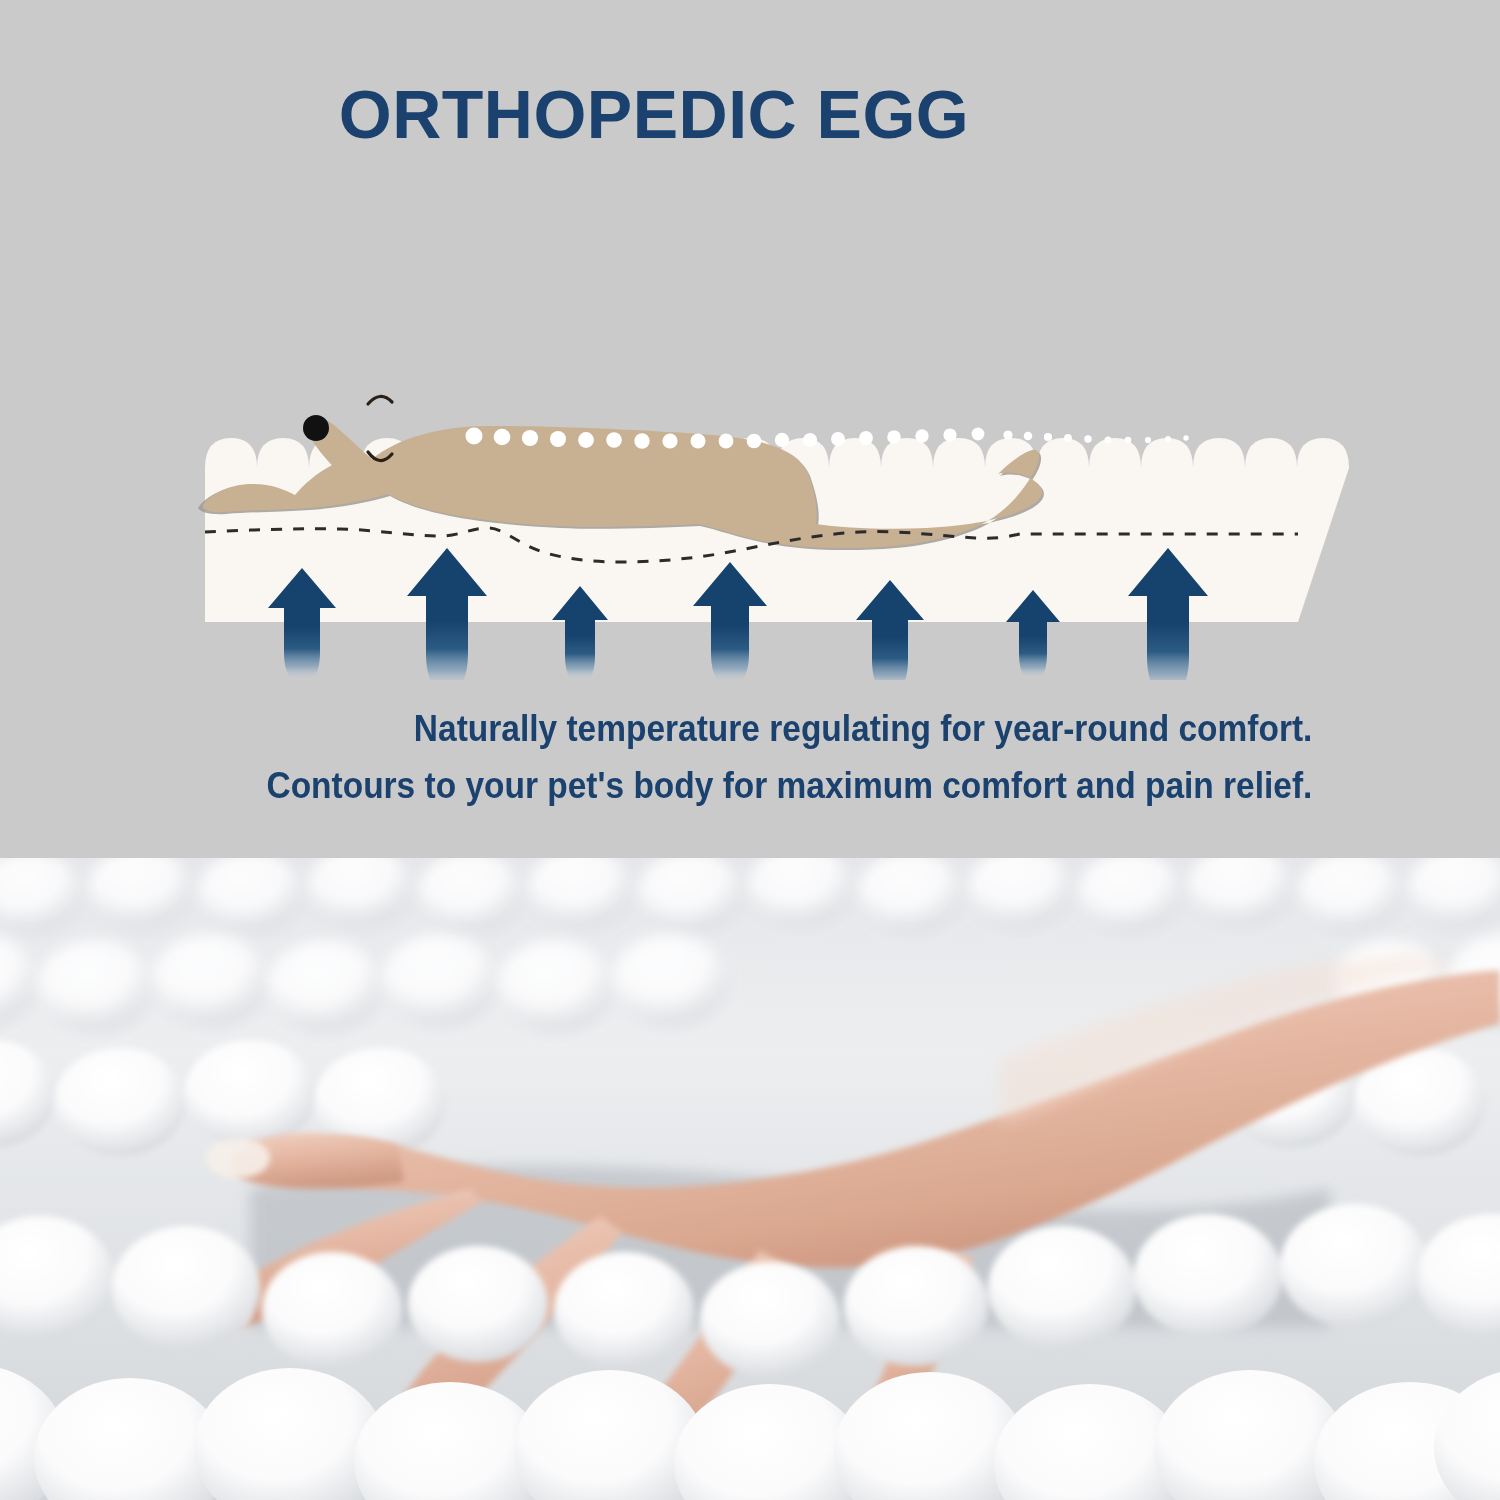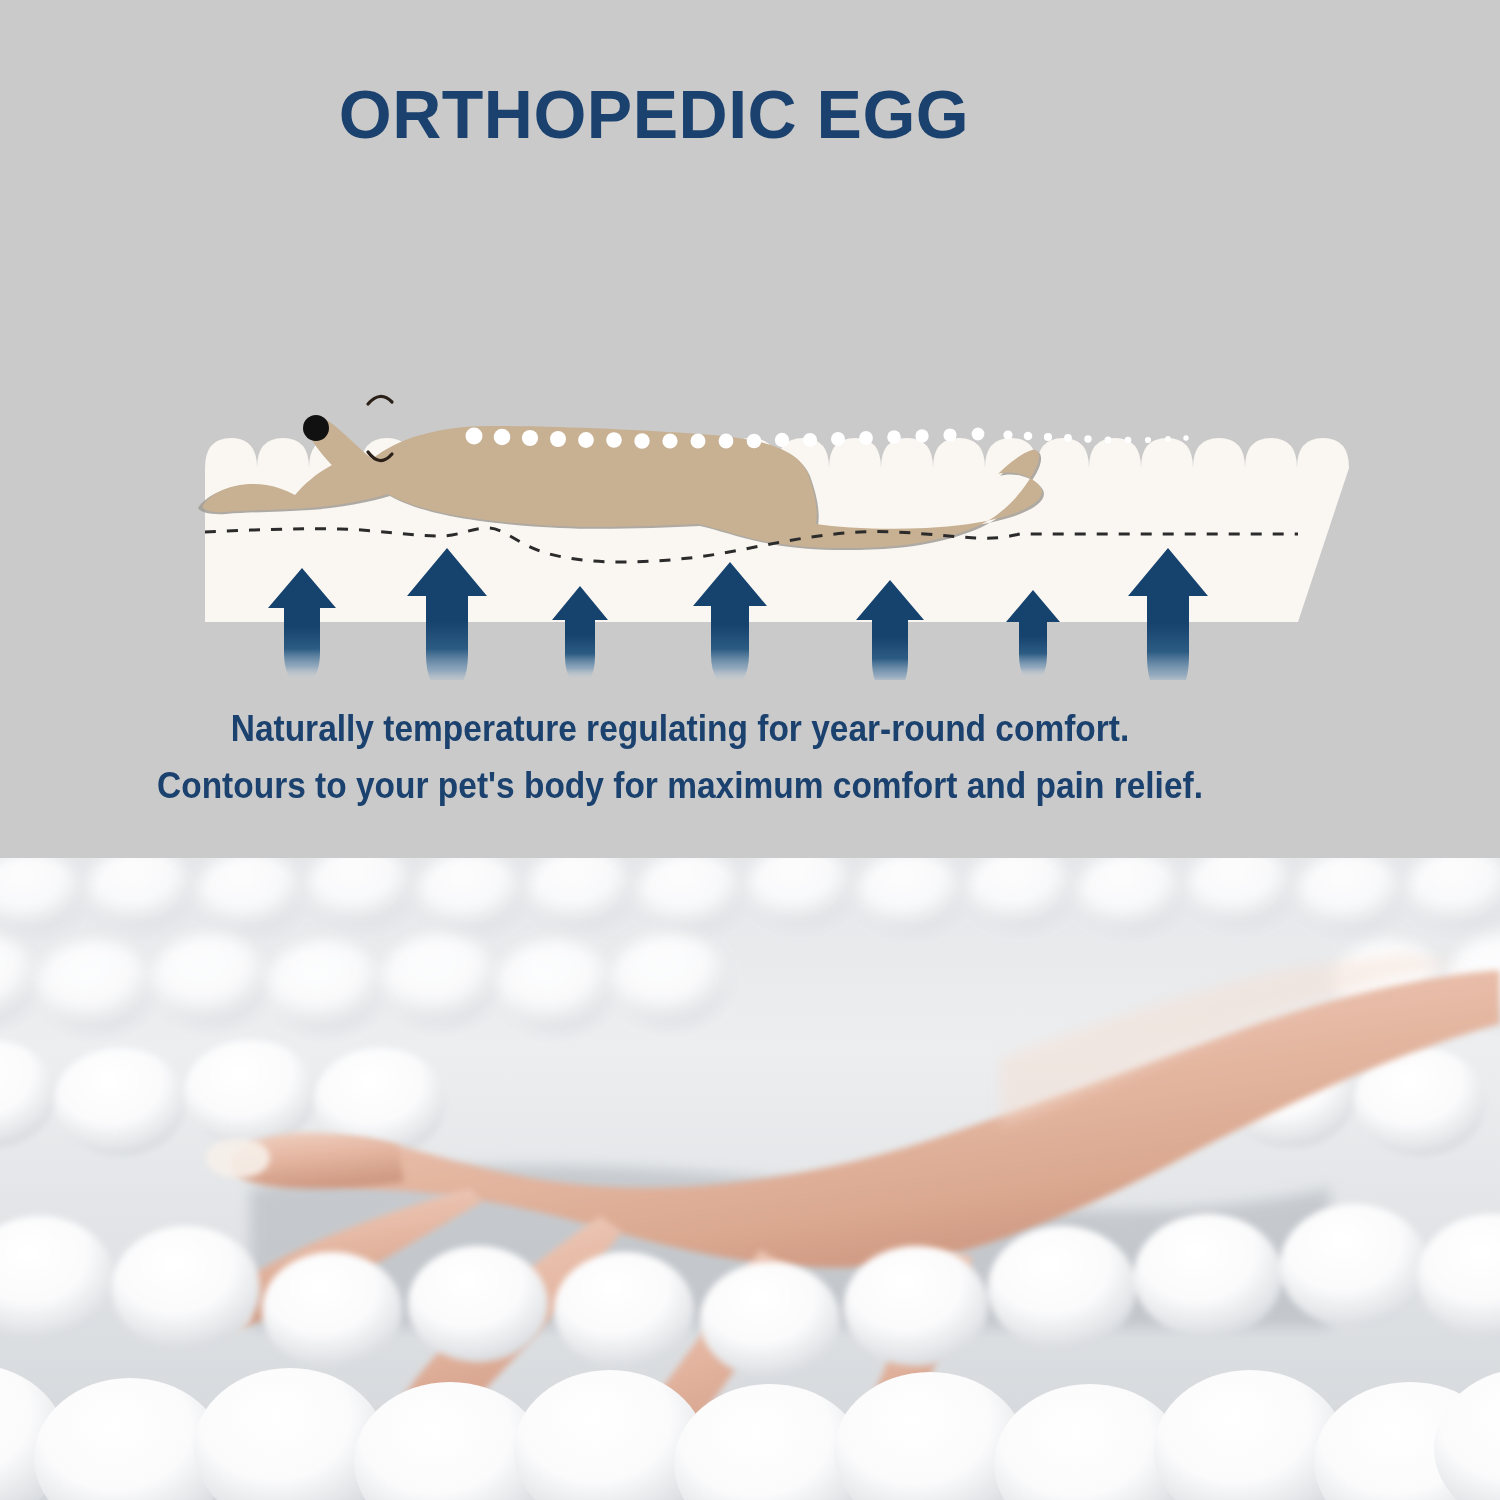--- a/index.html
+++ b/index.html
@@ -48,21 +48,21 @@
     top: 300px;
     width: 1500px;
     height: 380px;
   }
 
   #caption-block {
     position: absolute;
     left: 0;
     top: 700px;
     width: 1360px;
-    text-align: center;
+    text-align: right;
   }
   .caption-line {
     display: block;
     color: #1b416e;
     font-family: "Liberation Sans Narrow", "Liberation Sans", sans-serif;
     font-weight: bold;
     font-size: 36px;
     line-height: 57px;
     transform: scaleX(0.93);
   }

